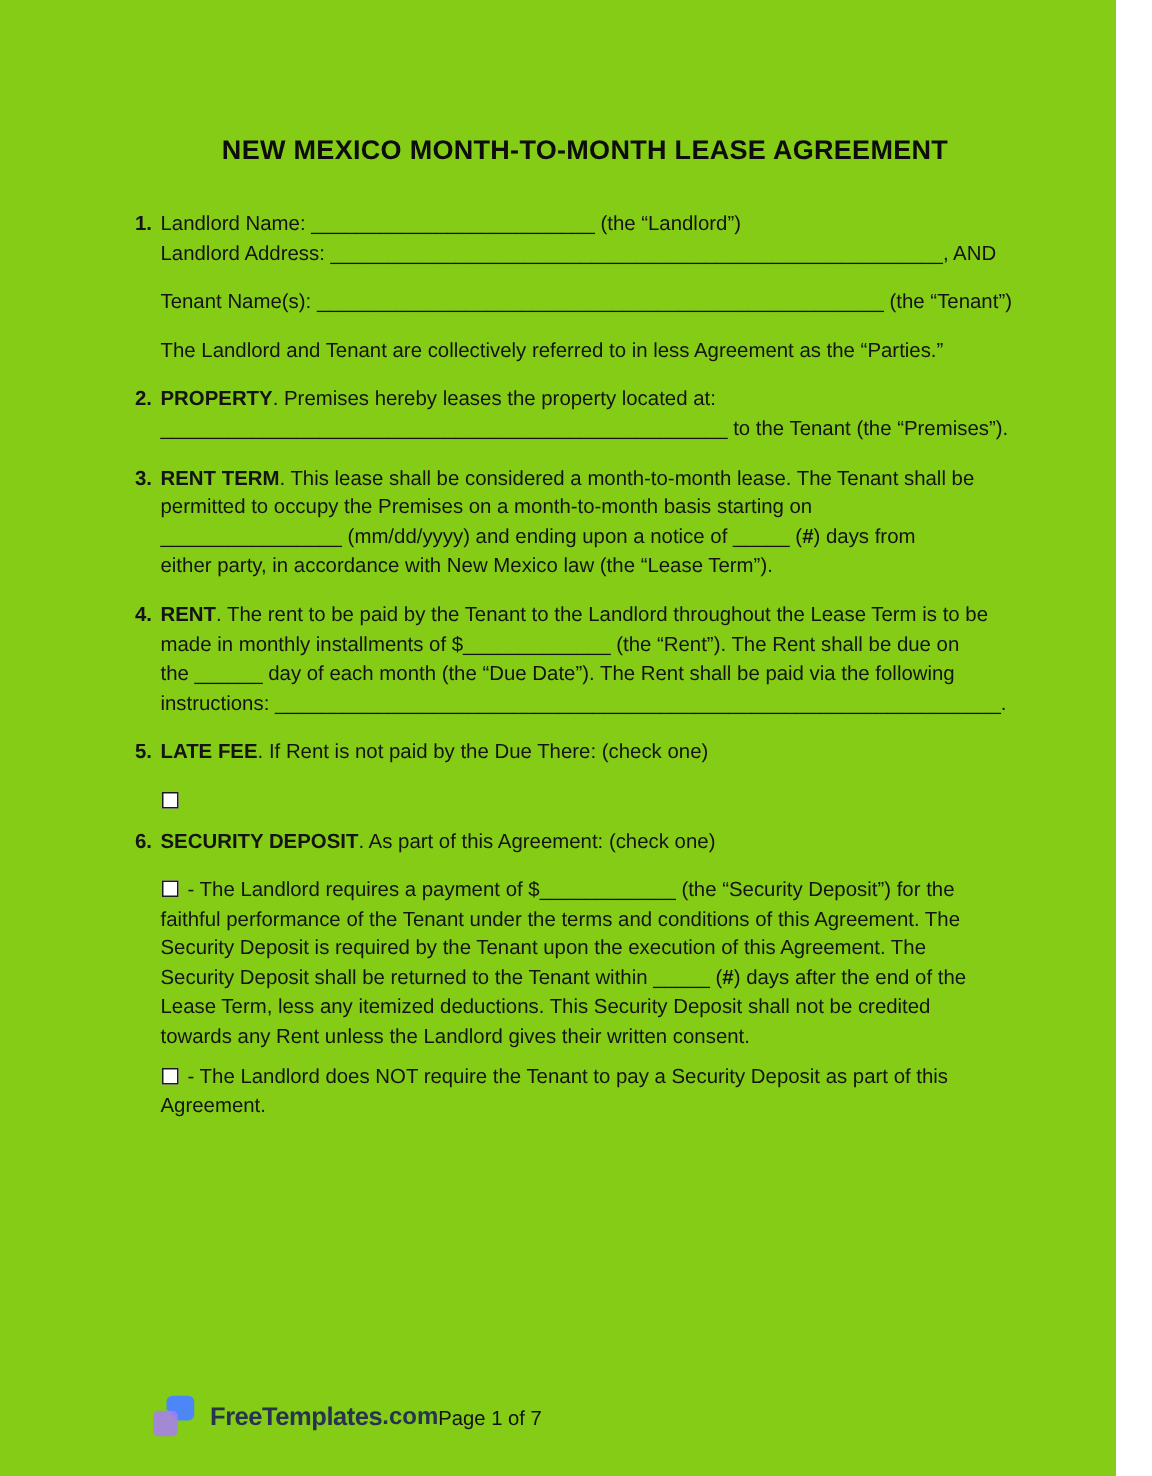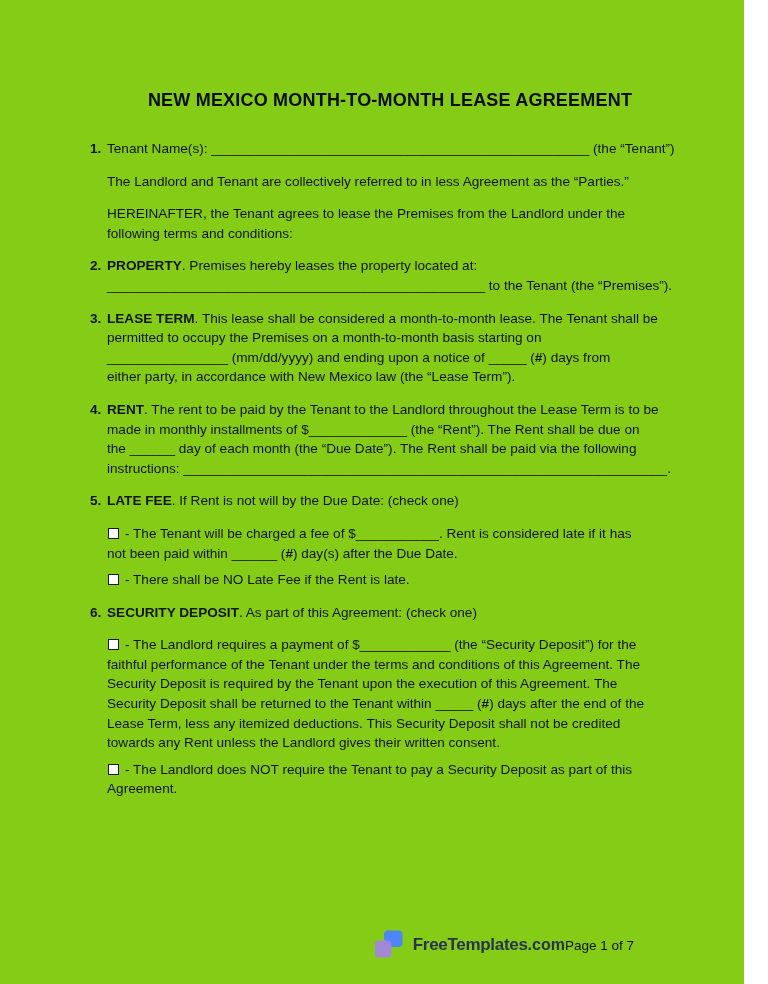--- a/index.html
+++ b/index.html
@@ -56,21 +56,21 @@
     cursor: pointer;
   }
   .footer {
     position: absolute;
     left: 100px;
     right: 110px;
     top: 926px;
     height: 38px;
     display: flex;
     align-items: center;
-    justify-content: flex-end;
+    justify-content: flex-start;
   }
   .brand { display: flex; align-items: center; }
   .logo-icon { margin-right: 7px; display: block; }
   .brand-text {
     font-weight: bold;
     font-size: 17px;
     letter-spacing: -0.3px;
     color: #28334f;
   }
   .brand-tld {
@@ -87,62 +87,60 @@
 <body>
 
 <div class="page">
   <div class="content">
 
     <div class="title">NEW MEXICO MONTH-TO-MONTH LEASE AGREEMENT</div>
 
     <section class="sec">
       <div class="num">1.</div>
       <div class="secbody">
+        <p class="para">Landlord Name: _________________________ (the “Landlord”)
+Landlord Address: ______________________________________________________, AND</p>
         <p class="para">Tenant Name(s): __________________________________________________ (the “Tenant”)</p>
         <p class="para">The Landlord and Tenant are collectively referred to in less Agreement as the “Parties.”</p>
-        <p class="para">HEREINAFTER, the Tenant agrees to lease the Premises from the Landlord under the
-following terms and conditions:</p>
       </div>
     </section>
 
     <section class="sec">
       <div class="num">2.</div>
       <div class="secbody">
         <p class="para"><b class="hd">PROPERTY</b><span>. Premises hereby leases the property located at:
 __________________________________________________ to the Tenant (the “Premises”).</span></p>
       </div>
     </section>
 
     <section class="sec">
       <div class="num">3.</div>
       <div class="secbody">
-        <p class="para"><b class="hd">LEASE TERM</b><span>. This lease shall be considered a month-to-month lease. The Tenant shall be
+        <p class="para"><b class="hd">RENT TERM</b><span>. This lease shall be considered a month-to-month lease. The Tenant shall be
 permitted to occupy the Premises on a month-to-month basis starting on
 ________________ (mm/dd/yyyy) and ending upon a notice of _____ (</span><b>#</b><span>) days from
 either party, in accordance with New Mexico law (the “Lease Term”).</span></p>
       </div>
     </section>
 
     <section class="sec">
       <div class="num">4.</div>
       <div class="secbody">
         <p class="para"><b class="hd">RENT</b><span>. The rent to be paid by the Tenant to the Landlord throughout the Lease Term is to be
 made in monthly installments of $_____________ (the “Rent”). The Rent shall be due on
 the ______ day of each month (the “Due Date”). The Rent shall be paid via the following
 instructions: ________________________________________________________________.</span></p>
       </div>
     </section>
 
     <section class="sec">
       <div class="num">5.</div>
       <div class="secbody">
-        <p class="para"><b class="hd">LATE FEE</b><span>. If Rent is not will by the Due Date: (check one)</span></p>
-        <p class="para tight"><span class="checkbox"></span><span><span>- The Tenant will be charged a fee of $___________. Rent is considered late if it has
-not been paid within ______ (</span><b>#</b><span>) day(s) after the Due Date.</span></span></p>
-        <p class="para"><span class="checkbox"></span><span>- There shall be NO Late Fee if the Rent is late.</span></p>
+        <p class="para"><b class="hd">LATE FEE</b><span>. If Rent is not paid by the Due There: (check one)</span></p>
+        <p class="para tight"><span class="checkbox"></span></p>
       </div>
     </section>
 
     <section class="sec">
       <div class="num">6.</div>
       <div class="secbody">
         <p class="para"><b class="hd">SECURITY DEPOSIT</b><span>. As part of this Agreement: (check one)</span></p>
         <p class="para tight"><span class="checkbox"></span><span><span>- The Landlord requires a payment of $____________ (the “Security Deposit”) for the
 faithful performance of the Tenant under the terms and conditions of this Agreement. The
 Security Deposit is required by the Tenant upon the execution of this Agreement. The

